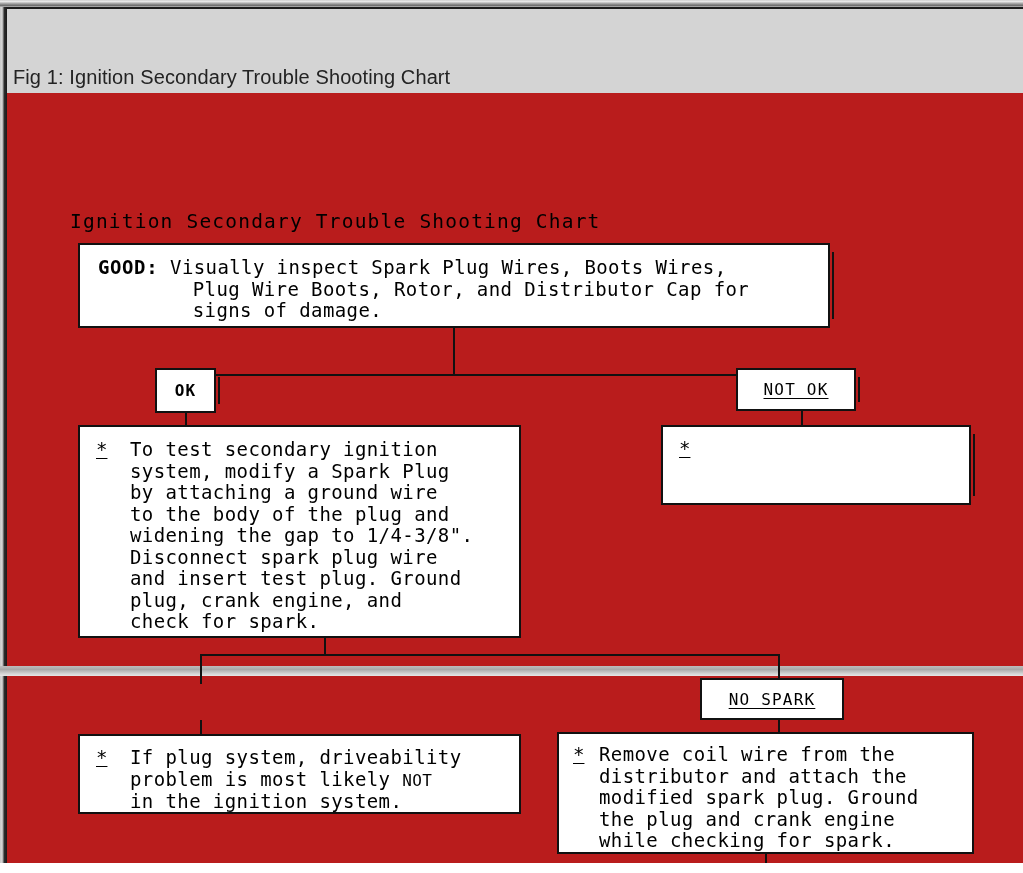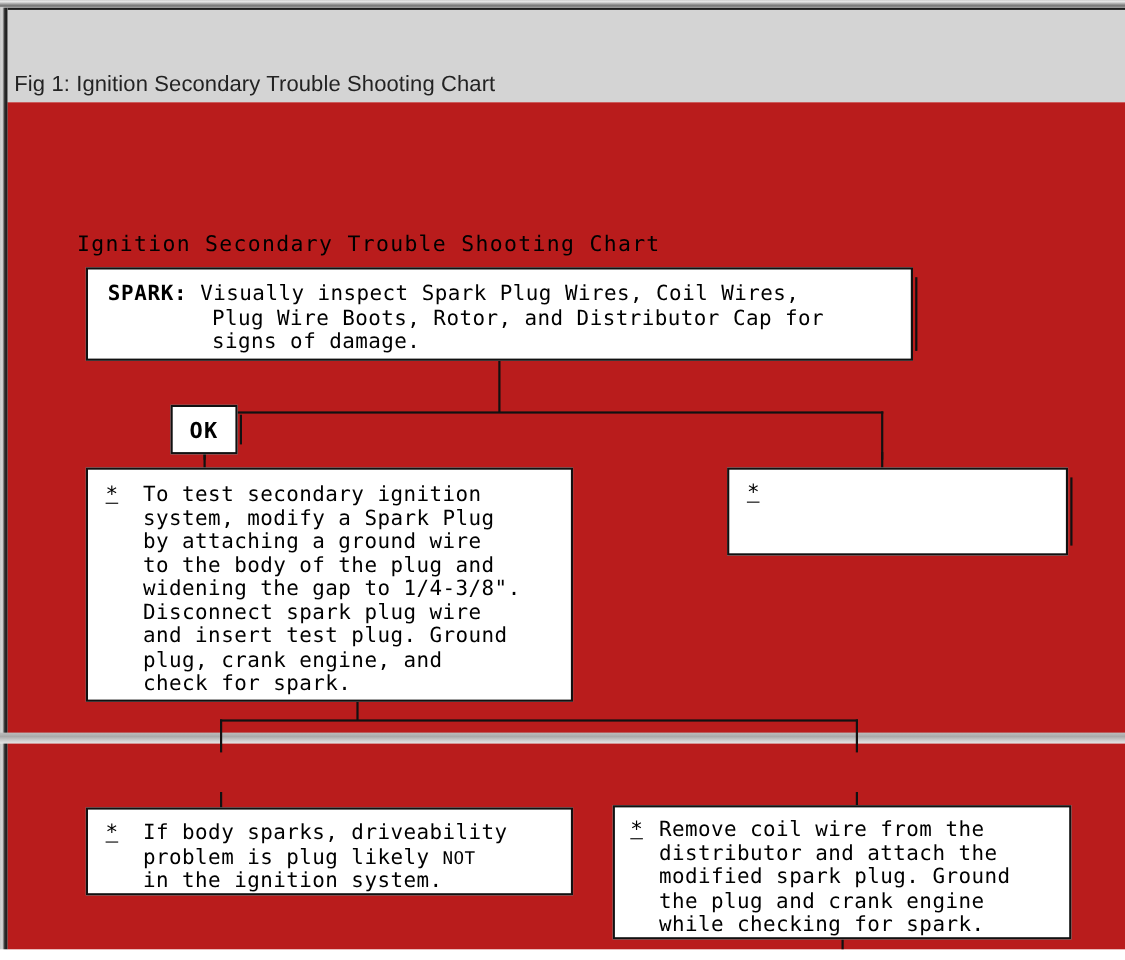--- a/index.html
+++ b/index.html
@@ -108,21 +108,21 @@
     font-size: 19px;
     line-height: 21.5px;
     letter-spacing: 0.4px;
   }
   .label-node {
     display: flex;
     align-items: center;
   }
   .label-text {
     white-space: pre;
-    font-size: 20px;
+    font-size: 16px;
     letter-spacing: 1.2px;
     width: 100%;
     text-align: center;
   }
   .label-text.bold { font-weight: bold; }
   .label-text.underline { text-decoration: underline; text-underline-offset: 3px; }
 
   .bullet-row { display: flex; }
   .bullet-mark {
     flex: 0 0 auto;
@@ -162,34 +162,37 @@
 
   <div id="figure-header">
     <div id="figure-header-title">Fig 1: Ignition Secondary Trouble Shooting Chart</div>
   </div>
 
   <div id="chart-canvas">
 
     <div id="chart-heading" class="mono">Ignition Secondary Trouble Shooting Chart</div>
 
     <div class="node ghost" style="left:71px; top:150px; width:752px; height:85px;">
-      <div class="node-body mono" style="left:18px; top:12px;"><span class="kw-bold">SPARK:</span><span> Visually inspect Spark Plug Wires, Coil Wires,</span>
+      <div class="node-body mono" style="left:18px; top:12px;"><span class="kw-bold">GOOD:</span><span> Visually inspect Spark Plug Wires, Boots Wires,</span>
 <span>        Plug Wire Boots, Rotor, and Distributor Cap for</span>
 <span>        signs of damage.</span></div>
     </div>
 
     <div class="conn v" style="left:446px; top:235px; height:47px;"></div>
     <div class="conn h" style="left:178px; top:281px; width:618px;"></div>
     <div class="conn v" style="left:178px; top:281px; height:44px;"></div>
     <div class="conn v" style="left:794px; top:281px; height:44px;"></div>
 
     <div class="node ghost label-node" style="left:148px; top:275px; width:61px; height:45px;">
       <div class="label-text bold mono">OK</div>
     </div>
 
+    <div class="node ghost label-node" style="left:729px; top:275px; width:120px; height:43px;">
+      <div class="label-text underline mono">NOT OK</div>
+    </div>
 
     <div class="conn v" style="left:178px; top:320px; height:33px;"></div>
     <div class="conn v" style="left:794px; top:318px; height:35px;"></div>
 
     <div class="node" style="left:71px; top:332px; width:443px; height:213px;">
       <div class="bullet-row" style="position:absolute; left:16px; top:12px; right:10px;">
         <div class="bullet-mark mono">*</div>
         <div class="bullet-lines mono">To test secondary ignition
 system, modify a Spark Plug
 by attaching a ground wire
@@ -207,29 +210,32 @@
         <div class="bullet-mark mono">*</div>
       </div>
     </div>
 
     <div class="conn v" style="left:317px; top:545px; height:17px;"></div>
     <div class="conn h" style="left:193px; top:561px; width:580px;"></div>
     <div class="conn v" style="left:193px; top:561px; height:30px;"></div>
     <div class="conn v" style="left:771px; top:561px; height:30px;"></div>
 
 
+    <div class="node label-node" style="left:693px; top:585px; width:144px; height:42px;">
+      <div class="label-text underline mono">NO SPARK</div>
+    </div>
 
     <div class="conn v" style="left:193px; top:627px; height:16px;"></div>
     <div class="conn v" style="left:771px; top:627px; height:14px;"></div>
 
     <div class="node" style="left:71px; top:641px; width:443px; height:80px;">
       <div class="bullet-row" style="position:absolute; left:16px; top:11px; right:10px;">
         <div class="bullet-mark mono">*</div>
-        <div class="bullet-lines mono"><span>If body sparks, driveability</span>
-<span>problem is plug likely </span><span class="small-caps">NOT</span>
+        <div class="bullet-lines mono"><span>If plug system, driveability</span>
+<span>problem is most likely </span><span class="small-caps">NOT</span>
 <span>in the ignition system.</span></div>
       </div>
     </div>
 
     <div class="node" style="left:550px; top:639px; width:417px; height:122px;">
       <div class="bullet-row" style="position:absolute; left:14px; top:10px; right:8px;">
         <div class="bullet-mark mono" style="width:26px;">*</div>
         <div class="bullet-lines mono">Remove coil wire from the
 distributor and attach the
 modified spark plug. Ground

